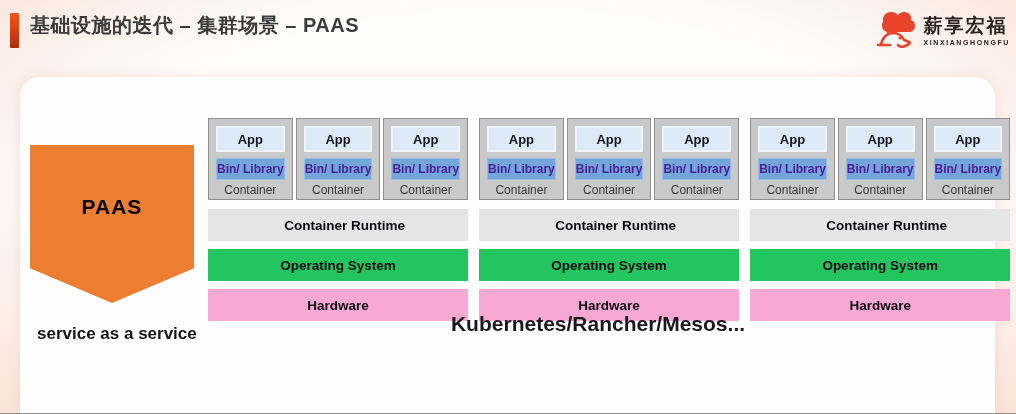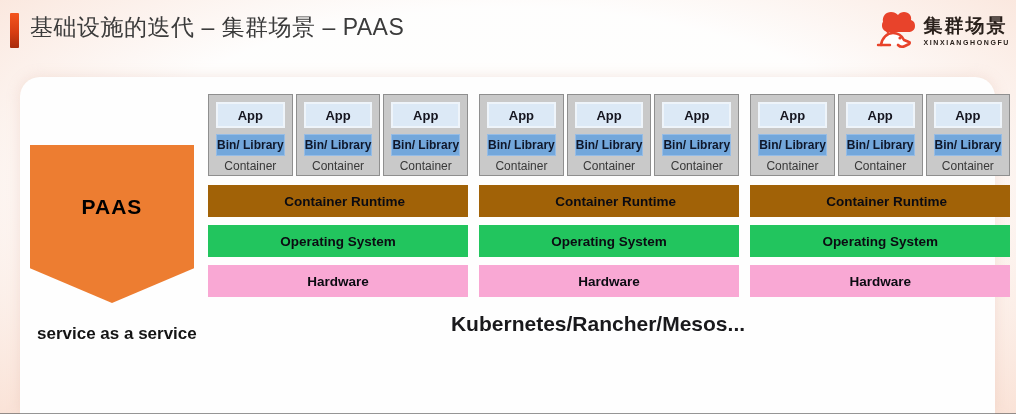--- a/index.html
+++ b/index.html
@@ -13,21 +13,21 @@
   }
 
   
   .accent-bar{
     position:absolute; left:10px; top:13px; width:9px; height:35px;
     background:linear-gradient(180deg,#f4551e 0%, #d73d12 55%, #a82c0c 100%);
     border-radius:1px;
   }
   .page-title{
     position:absolute; left:30px; top:12px;
-    font-size:23px; font-weight:400; color:#3b3b3b; letter-spacing:0.5px;
+    font-size:20px; font-weight:700; color:#3b3b3b; letter-spacing:0.5px;
     white-space:nowrap;
   }
   .logo{
     position:absolute; top:4px; right:6px;
     display:flex; align-items:center; gap:3px;
   }
   .logo-icon{ width:50px; height:50px; flex:0 0 auto; }
   .logo-text{ display:flex; flex-direction:column; align-items:flex-start; padding-top:4px; }
   .logo-name{ font-size:19px; font-weight:700; color:#2a211c; letter-spacing:2px; line-height:1.1; }
   .logo-sub{ font-size:7px; font-weight:700; color:#2a211c; letter-spacing:1.6px; margin-top:2px; }
@@ -52,47 +52,47 @@
   .paas-caption{
     position:absolute; left:37px; top:324px;
     font-size:17px; font-weight:700; color:#141414;
   }
 
   
   .clusters{
     position:absolute; left:208px; top:94px; width:780px;
     display:flex; gap:11px;
   }
-  .cluster{ flex:1 1 0; display:flex; flex-direction:column; }
+  .cluster{ flex:1 1 0; display:flex; flex-direction:column;margin-top:24px; }
   .nodes-row{ display:flex; gap:3px; height:82px; }
   .node{
     flex:1 1 0; background:#c9c9c9; border:1px solid #8f8f8f;
     display:flex; flex-direction:column; padding:7px 7px 0 7px;
   }
   .node-app{
     height:26px; background:#dce9f6; border:2px solid #eef4fa;
     display:flex; align-items:center; justify-content:center;
     font-size:13px; font-weight:700; color:#15151f; margin-bottom:6px;
   }
   .node-bin{
     height:22px; background:#73a7db; border:1px solid #95bce6;
     display:flex; align-items:center; justify-content:center;
-    font-size:12px; font-weight:700; color:#0f172a; white-space:nowrap;
+    font-size:12px; font-weight:700; color:#4c1d95; white-space:nowrap;
   }
   .node-caption{
     flex:1; display:flex; align-items:center; justify-content:center;
     font-size:12px; color:#383838;
   }
   .layer-bar{
     height:32px; margin-top:8px;
     display:flex; align-items:center; justify-content:center;
     font-size:13.5px; font-weight:700; color:#0b0b12;
   }
   .layer-bar.first{ margin-top:9px; }
-  .layer-runtime{ background:#a16207;padding-left:13px; }
+  .layer-runtime{ background:#e5e5e5;padding-left:13px; }
   .layer-os{ background:#22c55e; }
   .layer-hw{ background:#f9a8d4; }
 
   
   .tech-caption{
     position:absolute; left:208px; width:780px; top:312px;
     text-align:center; font-size:21px; font-weight:700; color:#19191c;
   }
   .bottom-line{
     position:absolute; left:0; right:0; bottom:0; height:1px;
@@ -107,21 +107,21 @@
 
 <div class="logo">
   <svg class="logo-icon" viewBox="0 0 50 50">
     <path d="M13 18 c-1-6 3-10 8-10 c3 0 5 1 7 3 c1-2 4-3 6-3 c5 0 8 4 7 8 c3 1 4 3 4 6 c0 4-3 6-7 6 l-19 0 c-4 0-7-3-7-6 c0-2 0-3 1-4 z" fill="#e8432b"></path>
     <path d="M11 41 c1-7 6-12 12-12 c5 0 9 3 11 7 l5 2 c1 0 1 1 0 2 l-4 2 c-2 1-5 1-7-1" fill="#ffffff" stroke="#e8432b" stroke-width="2.6" stroke-linecap="round" stroke-linejoin="round"></path>
     <path d="M18 30 l-3-4 5 1" fill="#e8432b"></path>
     <circle cx="30" cy="34" r="1.6" fill="#e8432b"></circle>
     <path d="M8 41 h12" stroke="#e8432b" stroke-width="2.4" stroke-linecap="round"></path>
   </svg>
   <div class="logo-text">
-    <div class="logo-name">集群场景</div>
+    <div class="logo-name">薪享宏福</div>
     <div class="logo-sub">XINXIANGHONGFU</div>
   </div>
 </div>
 
 <div class="panel"></div>
 
 <div class="paas-arrow">
   <div class="paas-label">PAAS</div>
 </div>
 <div class="paas-caption">service as a service</div>

